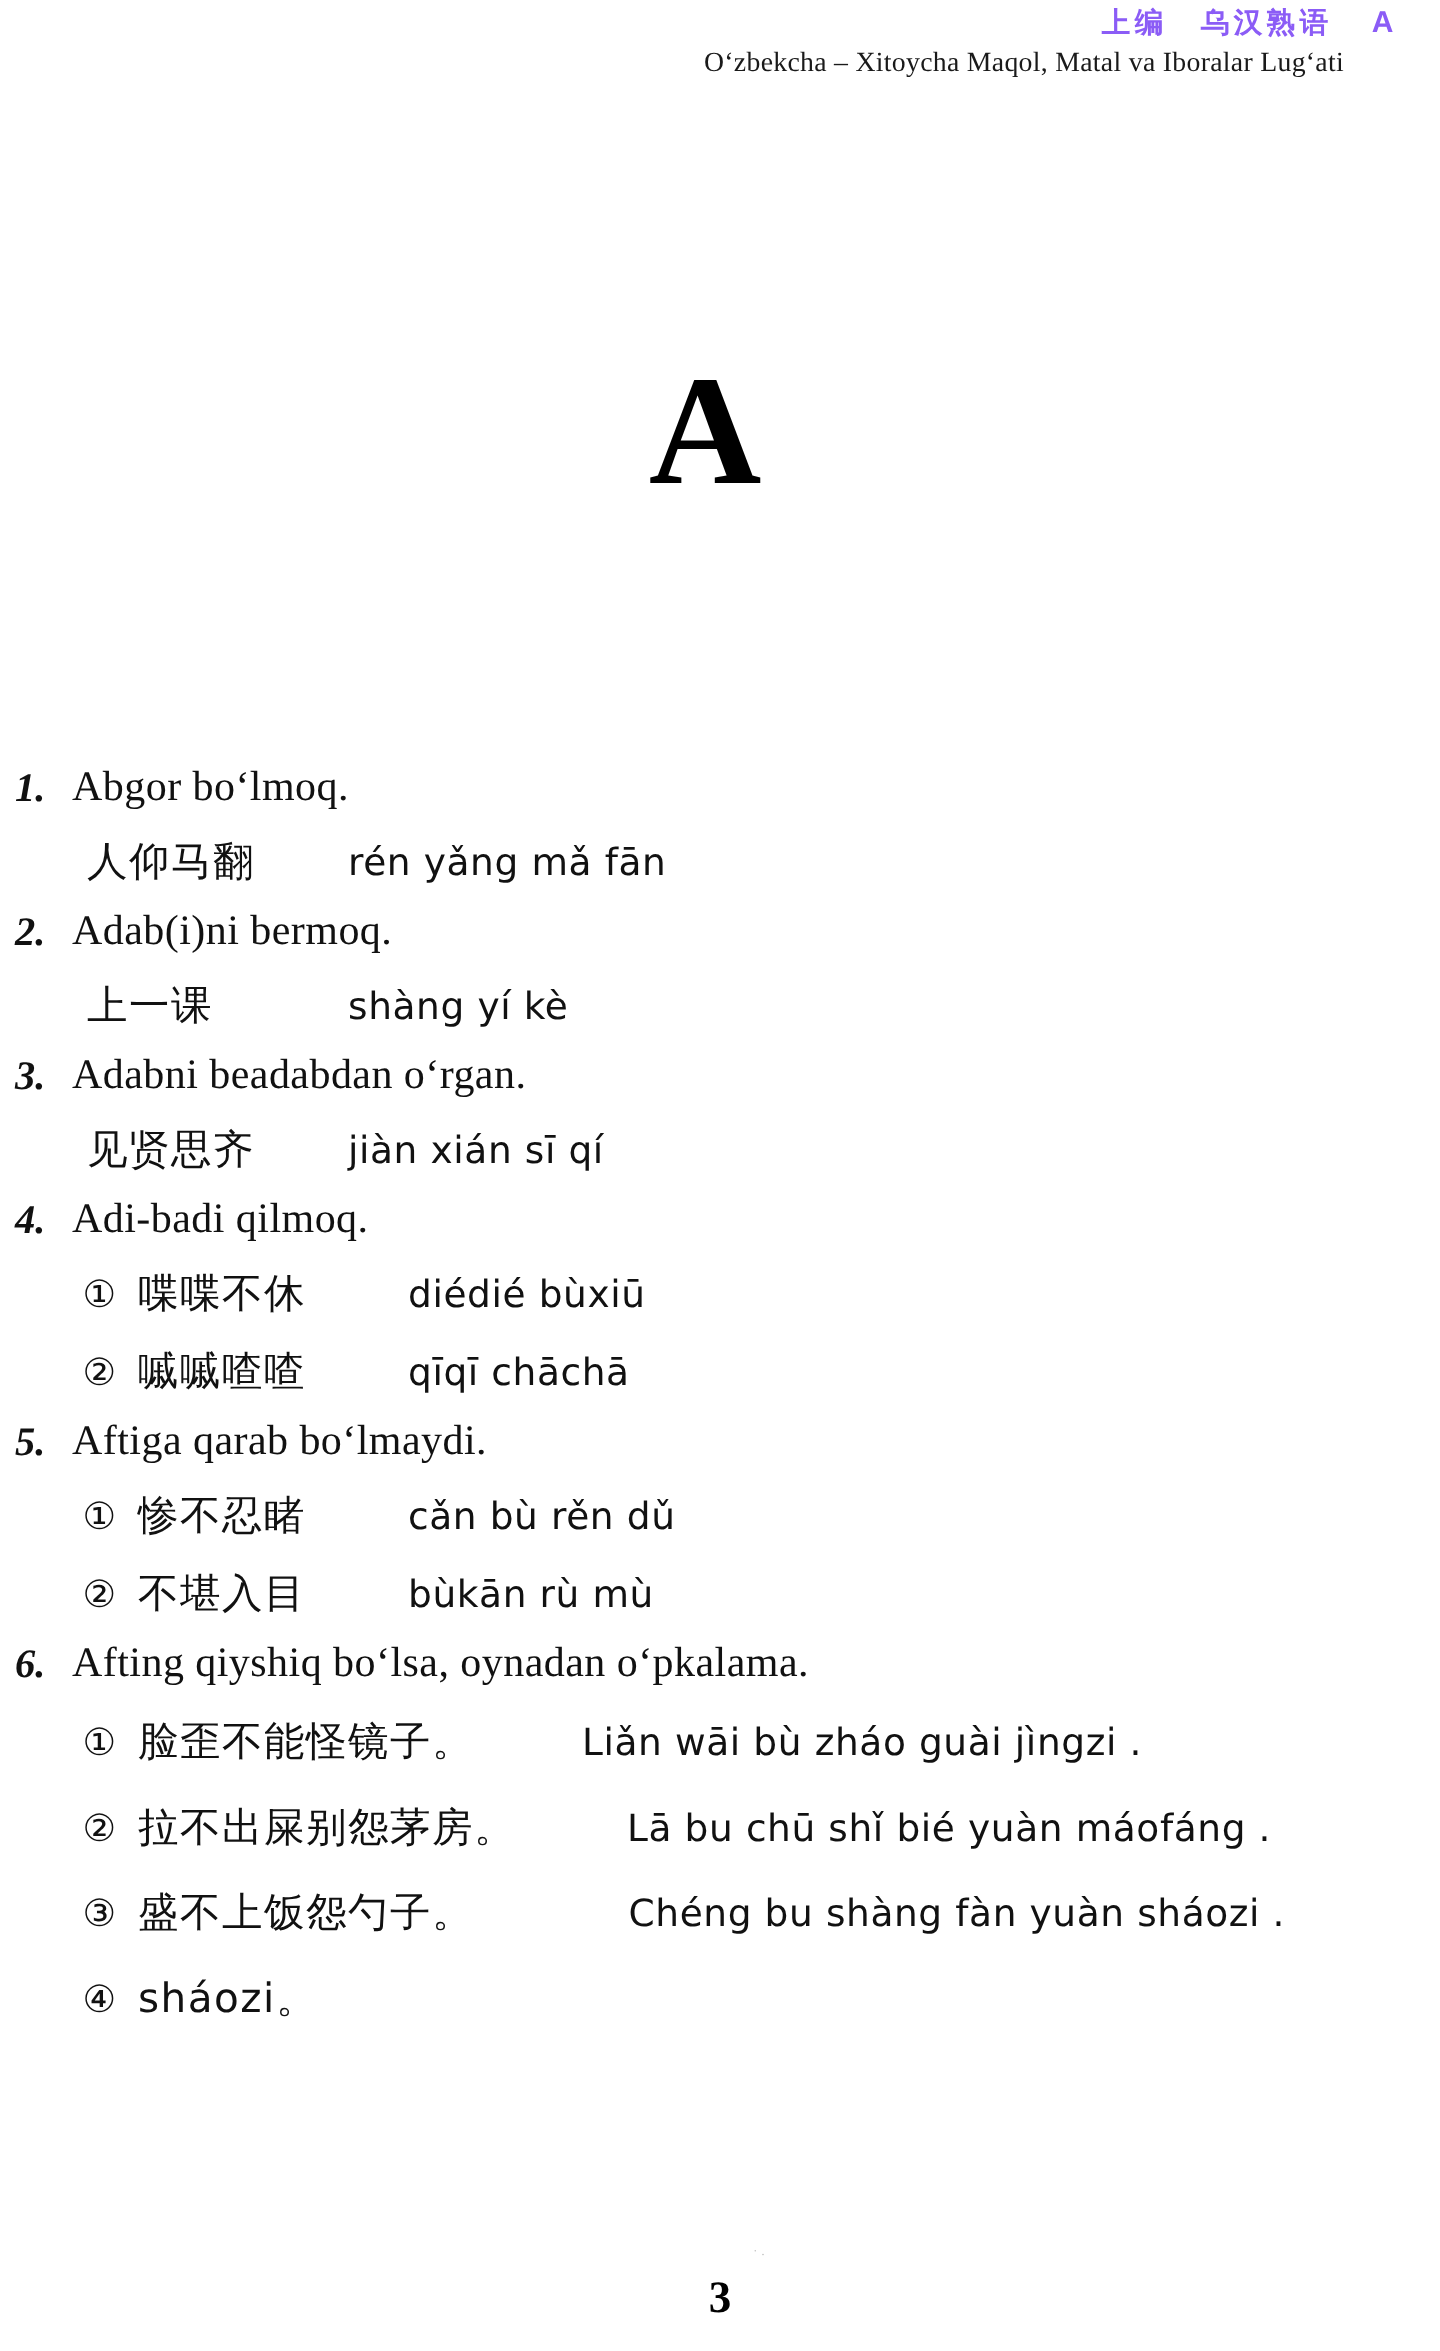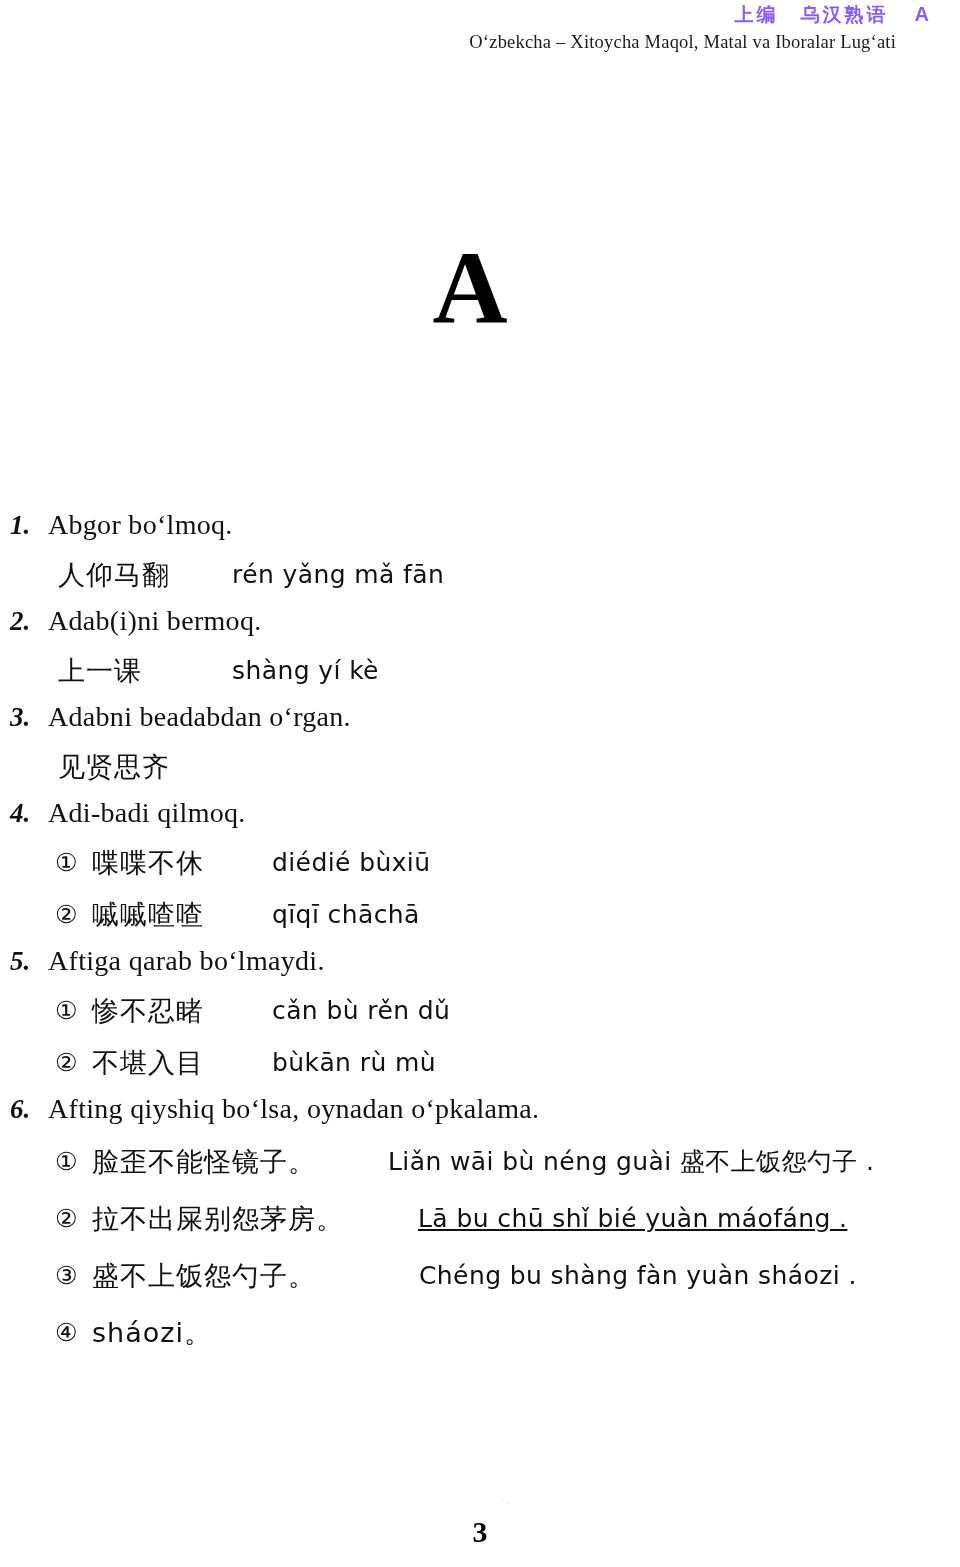--- a/index.html
+++ b/index.html
@@ -140,21 +140,21 @@
   .gloss.marked .cn { left: 92px; }
   .gloss.marked .py { left: 272px; }
 
   
   .gloss.sent { height: 57px; }
   .gloss.sent .cn { left: 92px; line-height: 57px; }
   .gloss.sent .py { line-height: 57px; }
   .gloss.sent .gloss-mark { line-height: 57px; }
 
   .e6r1 .py { left: 388px; }
-  .e6r2 .py { left: 418px; text-decoration: underline; }
+  .e6r2 .py { left: 418px; }
   .e6r3 .py { left: 388px; margin-left: 31px; }
   .e6r4 .py { left: 360px; }
 
   
   .folio {
     position: absolute;
     bottom: 18px;
     left: 0;
     width: 960px;
     text-align: center;
@@ -210,20 +210,21 @@
     </div>
   </div>
 
   <div class="entry">
     <div class="entry-head">
       <span class="entry-num">3.</span>
       <span class="entry-uz">Adabni beadabdan o‘rgan.</span>
     </div>
     <div class="gloss plain">
       <span class="cn">见贤思齐</span>
+      <span class="py">jiàn xián sī qí</span>
     </div>
   </div>
 
   <div class="entry">
     <div class="entry-head">
       <span class="entry-num">4.</span>
       <span class="entry-uz">Adi-badi qilmoq.</span>
     </div>
     <div class="gloss marked">
       <span class="gloss-mark">①</span>
@@ -255,21 +256,21 @@
   </div>
 
   <div class="entry">
     <div class="entry-head">
       <span class="entry-num">6.</span>
       <span class="entry-uz">Afting qiyshiq bo‘lsa, oynadan o‘pkalama.</span>
     </div>
     <div class="gloss sent e6r1">
       <span class="gloss-mark">①</span>
       <span class="cn">脸歪不能怪镜子。</span>
-      <span class="py">Liǎn wāi bù néng guài 盛不上饭怨勺子 .</span>
+      <span class="py">Liǎn wāi bù zháo guài jìngzi .</span>
     </div>
     <div class="gloss sent e6r2">
       <span class="gloss-mark">②</span>
       <span class="cn">拉不出屎别怨茅房。</span>
       <span class="py">Lā bu chū shǐ bié yuàn máofáng .</span>
     </div>
     <div class="gloss sent e6r3">
       <span class="gloss-mark">③</span>
       <span class="cn">盛不上饭怨勺子。</span>
       <span class="py">Chéng bu shàng fàn yuàn sháozi .</span>

